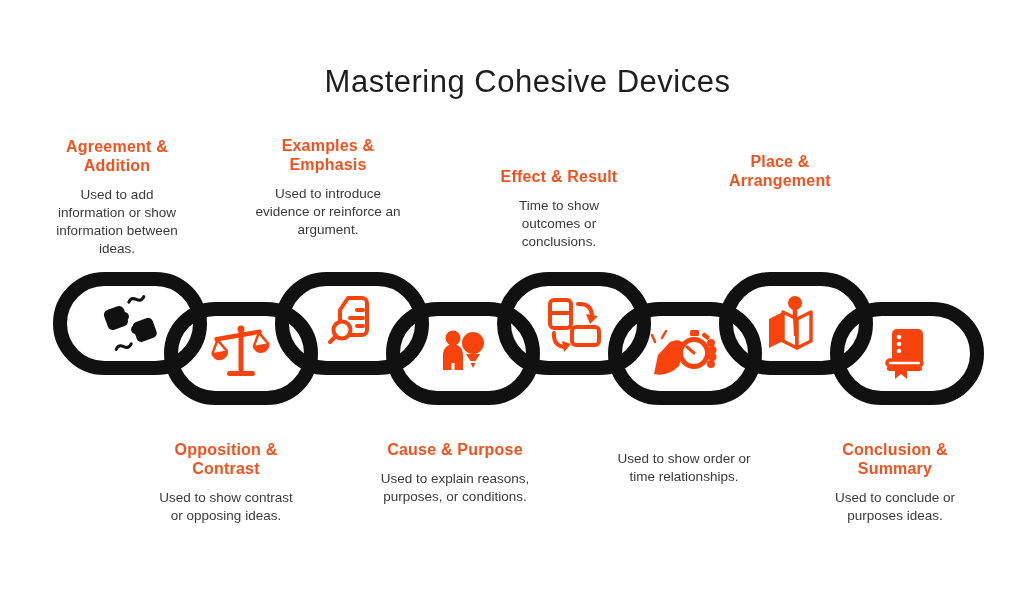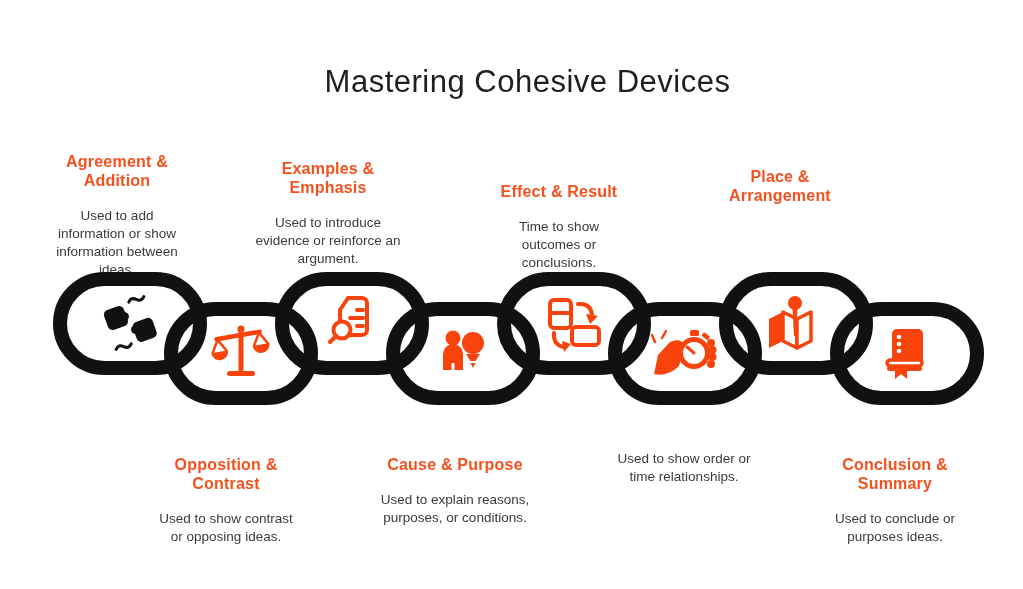--- a/index.html
+++ b/index.html
@@ -13,21 +13,21 @@
     position:relative;width:1023px;height:589px;background:#fff;overflow:hidden;
     font-family:"Liberation Sans",sans-serif;
   }
   .title{
     position:absolute;left:0;right:0;top:64px;text-align:center;
     font-size:31px;font-weight:400;letter-spacing:.5px;color:#1e1e1e;margin-left:32px;
   }
   .label{position:absolute;text-align:center;}
   .heading{
     color:var(--h-orange);font-weight:700;font-size:16px;line-height:1.18;
-    max-width:var(--hw,140px);margin:16px auto;letter-spacing:.2px;
+    max-width:var(--hw,140px);margin:1px auto;letter-spacing:.2px;
   }
   .desc{
     color:var(--body);font-size:13.5px;line-height:1.34;
     max-width:var(--dw,150px);margin:10px auto 0;
   }
   svg{display:block;}
   .link{fill:none;stroke:var(--ink);stroke-width:14;}
   .fo{fill:var(--orange);}
   .fb{fill:var(--ink);}
   .fw{fill:#fff;}
@@ -43,21 +43,21 @@
 <body>
 
 <div class="canvas">
 
   <div class="title">Mastering Cohesive Devices</div>
 
   <div class="label" style="left:27px;top:137px;width:180px;--hw:112px;--dw:140px">
     <div class="heading">Agreement &amp; Addition</div>
     <div class="desc">Used to add information or show information between ideas.</div>
   </div>
-  <div class="label" style="left:238px;top:144px;width:180px;--hw:105px;--dw:152px">
+  <div class="label" style="left:238px;top:136px;width:180px;--hw:105px;--dw:152px">
     <div class="heading">Examples &amp; Emphasis</div>
     <div class="desc">Used to introduce evidence or reinforce an argument.</div>
   </div>
   <div class="label" style="left:469px;top:167px;width:180px;--hw:150px;--dw:100px">
     <div class="heading">Effect &amp; Result</div>
     <div class="desc">Time to show outcomes or conclusions.</div>
   </div>
   <div class="label" style="left:690px;top:152px;width:180px;--hw:122px;--dw:140px">
     <div class="heading">Place &amp; Arrangement</div>
   </div>

